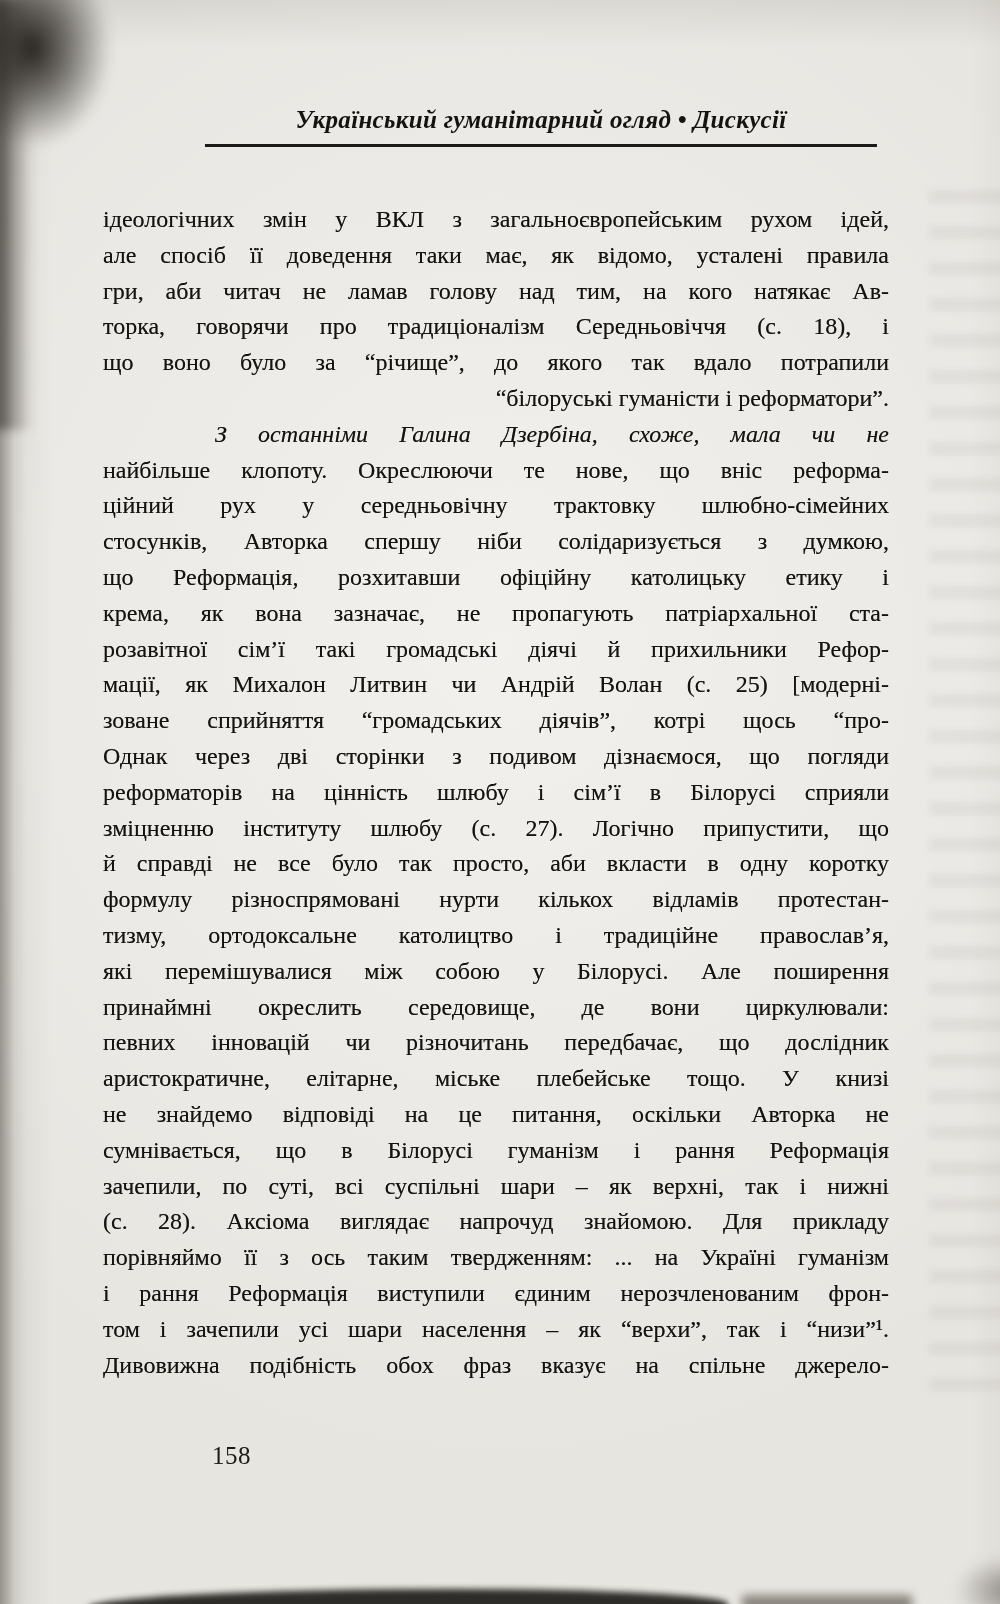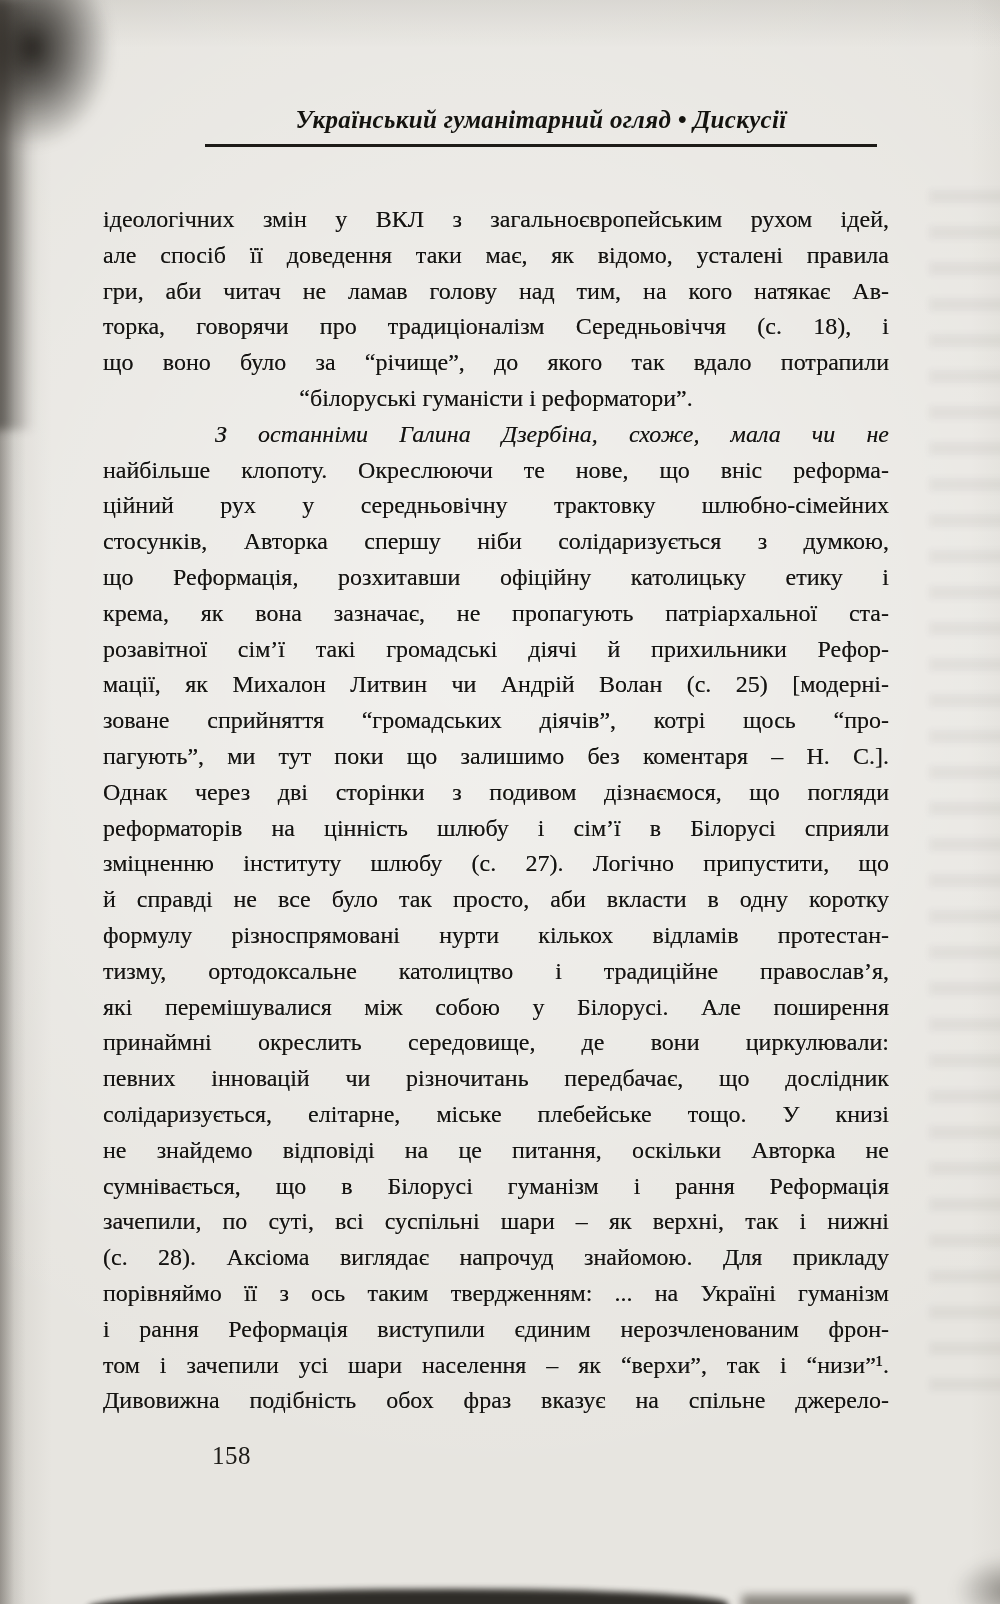--- a/index.html
+++ b/index.html
@@ -88,21 +88,21 @@
     left: 103px; top: 202px; width: 786px;
     font-size: 24px;
     color: #141311;
     text-shadow: 0 0 0.4px rgba(20,18,15,0.55);
   }
   .line {
     height: 35.8px;
     line-height: 35.8px;
     white-space: normal;
     overflow: visible;
-    text-align: center;
+    text-align: right;
   }
   .line.just {
     text-align: justify;
     text-align-last: justify;
   }
   .line.indent { text-indent: 112px; font-style: italic; }
   .it { }
   
   .page-number {
     position: absolute;
@@ -140,31 +140,30 @@
       <div class="line"><span>“білоруські гуманісти і реформатори”.</span></div>
       <div class="line just indent"><span>З останніми Галина Дзербіна, схоже, мала чи не</span></div>
       <div class="line just"><span>найбільше клопоту. Окреслюючи те нове, що вніс реформа-</span></div>
       <div class="line just"><span>ційний рух у середньовічну трактовку шлюбно-сімейних</span></div>
       <div class="line just"><span>стосунків, Авторка спершу ніби солідаризується з думкою,</span></div>
       <div class="line just"><span>що Реформація, розхитавши офіційну католицьку етику і</span></div>
       <div class="line just"><span>крема, як вона зазначає, </span><span class="it">не пропагують патріархальної ста-</span></div>
       <div class="line just"><span class="it">розавітної сім’ї</span><span> такі </span><span class="it">громадські діячі й прихильники Рефор-</span></div>
       <div class="line just"><span class="it">мації,</span><span> як Михалон Литвин чи Андрій Волан (с. 25) [модерні-</span></div>
       <div class="line just"><span>зоване сприйняття “громадських діячів”, котрі щось “про-</span></div>
-      <div class="line just"><span>пагують”, ми тут поки що залишимо без коментаря – Н. С.].</span></div>
       <div class="line just"><span>Однак через дві сторінки з подивом дізнаємося, що </span><span class="it">погляди</span></div>
       <div class="line just"><span class="it">реформаторів на цінність шлюбу і сім’ї в Білорусі сприяли</span></div>
       <div class="line just"><span class="it">зміцненню інституту шлюбу</span><span> (с. 27). Логічно припустити, що</span></div>
       <div class="line just"><span>й справді не все було так просто, аби вкласти в одну коротку</span></div>
       <div class="line just"><span>формулу різноспрямовані нурти кількох відламів протестан-</span></div>
       <div class="line just"><span>тизму, ортодоксальне католицтво і традиційне православ’я,</span></div>
       <div class="line just"><span>які перемішувалися між собою у Білорусі. Але поширення</span></div>
       <div class="line just"><span>принаймні окреслить середовище, де вони циркулювали:</span></div>
       <div class="line just"><span>певних інновацій чи різночитань передбачає, що дослідник</span></div>
-      <div class="line just"><span>солідаризується, елітарне, міське плебейське тощо. У книзі</span></div>
+      <div class="line just"><span>аристократичне, елітарне, міське плебейське тощо. У книзі</span></div>
       <div class="line just"><span>не знайдемо відповіді на це питання, оскільки Авторка не</span></div>
       <div class="line just"><span>сумнівається, що </span><span class="it">в Білорусі гуманізм і рання Реформація</span></div>
       <div class="line just"><span class="it">зачепили, по суті, всі суспільні шари – як верхні, так і нижні</span></div>
       <div class="line just"><span>(с. 28). Аксіома виглядає напрочуд знайомою. Для прикладу</span></div>
       <div class="line just"><span>порівняймо її з ось таким твердженням: ... </span><span class="it">на Україні гуманізм</span></div>
       <div class="line just"><span class="it">і рання Реформація виступили єдиним нерозчленованим фрон-</span></div>
       <div class="line just"><span class="it">том і зачепили усі шари населення – як “верхи”, так і “низи”¹.</span></div>
       <div class="line just"><span>Дивовижна подібність обох фраз вказує на спільне джерело-</span></div>
     </div>
 

